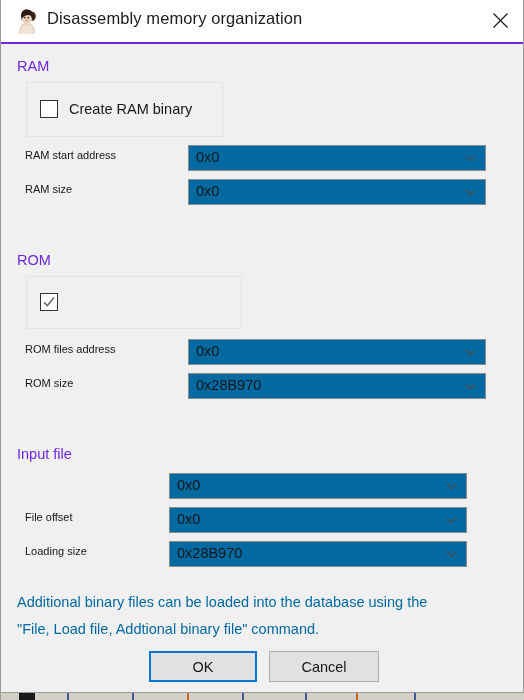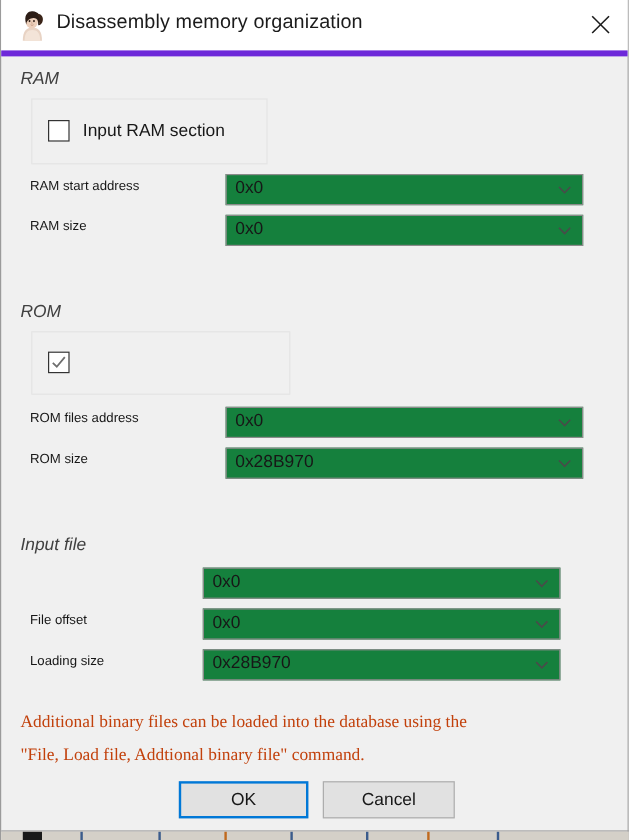--- a/index.html
+++ b/index.html
@@ -22,21 +22,21 @@
     border-right: 1px solid #9b9b9b;
   }
 
   
   #titlebar {
     position: absolute;
     left: 0; top: 0;
     width: 522px;
     height: 42px;
     background: #ffffff;
-    border-bottom: 5px solid #6d28d9;
+    border-bottom: 2px solid #6d28d9;
   }
   #app-icon {
     position: absolute;
     left: 12px; top: 7px;
     width: 28px; height: 28px;
     overflow: hidden;
   }
   #app-icon svg { display: block; }
 
   #window-title {
@@ -57,23 +57,22 @@
     align-items: center;
     justify-content: center;
     cursor: default;
   }
   #close-button svg { display: block; }
 
   
   .section-header {
     position: absolute;
     font-size: 14.5px;
-    color: #404040;
-    white-space: nowrap;
-    font-style: italic;
+    color: #6d28d9;
+    white-space: nowrap;
   }
 
   
   .groupbox {
     position: absolute;
     border: 1px solid #e4e4e4;
     background: #f0f0f0;
     box-sizing: border-box;
   }
   .checkbox-row {
@@ -106,21 +105,21 @@
   
   .field-label {
     position: absolute;
     font-size: 11px;
     color: #171717;
     white-space: nowrap;
   }
   .combo {
     position: absolute;
     height: 26px;
-    background: #15803d;
+    background: #0369a1;
     border: 1px solid #8b8b8b;
     box-sizing: border-box;
     cursor: default;
   }
   .combo-value {
     position: absolute;
     left: 7px;
     top: 3px;
     font-size: 14.5px;
     color: #171717;
@@ -135,24 +134,23 @@
     display: flex;
     align-items: center;
     justify-content: center;
   }
   .combo-arrow svg { display: block; }
 
   
   .hint-line {
     position: absolute;
     font-size: 14.5px;
-    color: #c2410c;
+    color: #0369a1;
     white-space: nowrap;
     left: 16px;
-    font-family: Liberation Serif, serif;
   }
 
   
   .dlg-button {
     position: absolute;
     height: 31px;
     background: #e1e1e1;
     box-sizing: border-box;
     display: flex;
     align-items: center;
@@ -242,21 +240,21 @@
       </svg>
     </div>
   </div>
 
   <div class="section-header" style="left:16px; top:58px;">RAM</div>
 
   <div class="groupbox" style="left:25px; top:82px; width:197px; height:55px;"></div>
 
   <div class="checkbox-row" style="left:39px; top:100px;">
     <span class="checkbox-box"></span>
-    <span class="checkbox-label">Input RAM section</span>
+    <span class="checkbox-label">Create RAM binary</span>
   </div>
 
   <div class="field-label" style="left:24px; top:149px;">RAM start address</div>
   <div class="combo" style="left:187px; top:145px; width:298px;">
     <span class="combo-value">0x0</span>
     <span class="combo-arrow">
       <svg width="11" height="7" viewBox="0 0 11 7">
         <polyline points="0.8,0.8 5.5,5.6 10.2,0.8" fill="none" stroke="#4a4a4a" stroke-width="1.3"></polyline>
       </svg>
     </span>

